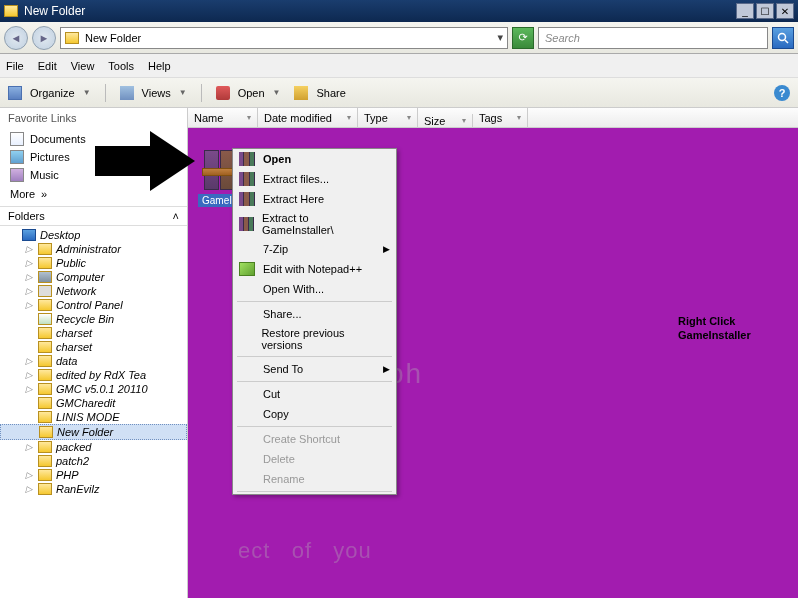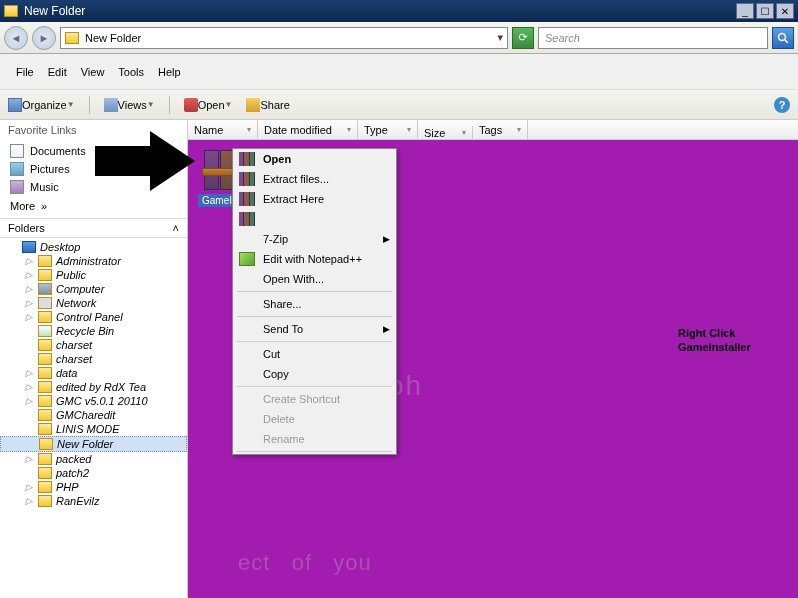--- a/index.html
+++ b/index.html
@@ -13,25 +13,25 @@
 
 .navbar { height: 32px; background: linear-gradient(#f5f5f0, #e8e8e0); border-bottom: 1px solid #aaa; display: flex; align-items: center; padding: 0 4px; gap: 4px; }
 .navbtn { width: 24px; height: 24px; border-radius: 50%; background: radial-gradient(#e0e8f0, #c0d0e0); border: 1px solid #90a0b0; display: flex; align-items: center; justify-content: center; cursor: pointer; color: #668; }
 .addressbar { flex: 1; height: 22px; background: #fff; border: 1px solid #888; display: flex; align-items: center; padding: 0 4px; gap: 6px; }
 .addressbar .folder-icon { width: 14px; height: 12px; background: linear-gradient(#ffe89c, #f5c830); border: 1px solid #b89020; }
 .addressbar .dd { margin-left: auto; color: #444; }
 .refreshbtn { width: 22px; height: 22px; background: linear-gradient(#5cb85c, #3a8a3a); border: 1px solid #2a6a2a; display: flex; align-items: center; justify-content: center; color: #fff; cursor: pointer; }
 .searchbox { width: 230px; height: 22px; background: #fff; border: 1px solid #888; display: flex; align-items: center; padding: 0 6px; color: #888; font-style: italic; }
 .searchbtn { width: 22px; height: 22px; background: linear-gradient(#5aa0e0, #2a6ac0); border: 1px solid #1a4a90; display: flex; align-items: center; justify-content: center; cursor: pointer; }
 
-.menubar { height: 36px; background: #f0f0f0; border-bottom: 1px solid #ddd; display: flex; align-items: center; padding: 0 16px; gap: 14px; }
+.menubar { height: 24px; background: #f0f0f0; border-bottom: 1px solid #ddd; display: flex; align-items: center; padding: 0 6px; gap: 14px; }
 .menubar span { cursor: pointer; }
 
 .toolbar { height: 30px; background: linear-gradient(#f5f5f0, #e8e8e0); border-bottom: 1px solid #ccc; display: flex; align-items: center; padding: 0 8px; gap: 14px; }
-.toolbar .tbtn { display: flex; align-items: center; gap: 0; cursor: pointer; }
+.toolbar .tbtn { display: flex; align-items: center; gap: 8px; cursor: pointer; }
 .toolbar .sep { width: 1px; height: 18px; background: #bbb; }
 .toolbar .help { margin-left: auto; width: 16px; height: 16px; border-radius: 50%; background: #3a8ad0; color: #fff; display: flex; align-items: center; justify-content: center; font-weight: bold; cursor: pointer; }
 .tbicon { width: 14px; height: 14px; display: inline-block; }
 .ic-organize { background: linear-gradient(#8ab0e0, #5a80c0); border: 1px solid #4a70b0; }
 .ic-views { background: linear-gradient(#a0c0e0, #7090c0); }
 .ic-open { background: linear-gradient(#e05a5a, #b03a3a); border-radius: 2px; }
 .ic-share { background: linear-gradient(#f5d060, #d0a030); }
 
 .body { display: flex; height: calc(598px - 22px - 32px - 20px - 30px); }
 .left { width: 188px; border-right: 1px solid #ccc; display: flex; flex-direction: column; overflow: hidden; }
@@ -350,38 +350,43 @@
         <span></span>
       </span>
       <span>Extract Here</span>
     </div>
     <div class="ctxitem">
       <span class="ctxicon rar">
         <span></span>
         <span></span>
         <span></span>
       </span>
+      <span>Extract to GameInstaller\</span>
     </div>
     <div class="ctxitem">
       <span class="ctxicon"></span>
       <span>7-Zip</span>
       <span class="sub">▶</span>
     </div>
     <div class="ctxitem">
       <span class="ctxicon np"></span>
       <span>Edit with Notepad++</span>
     </div>
     <div class="ctxitem">
       <span class="ctxicon"></span>
       <span>Open With...</span>
     </div>
     <div class="ctxsep"></div>
     <div class="ctxitem">
       <span class="ctxicon"></span>
       <span>Share...</span>
+    </div>
+    <div class="ctxitem">
+      <span class="ctxicon"></span>
+      <span>Restore previous versions</span>
     </div>
     <div class="ctxsep"></div>
     <div class="ctxitem">
       <span class="ctxicon"></span>
       <span>Send To</span>
       <span class="sub">▶</span>
     </div>
     <div class="ctxsep"></div>
     <div class="ctxitem">
       <span class="ctxicon"></span>

